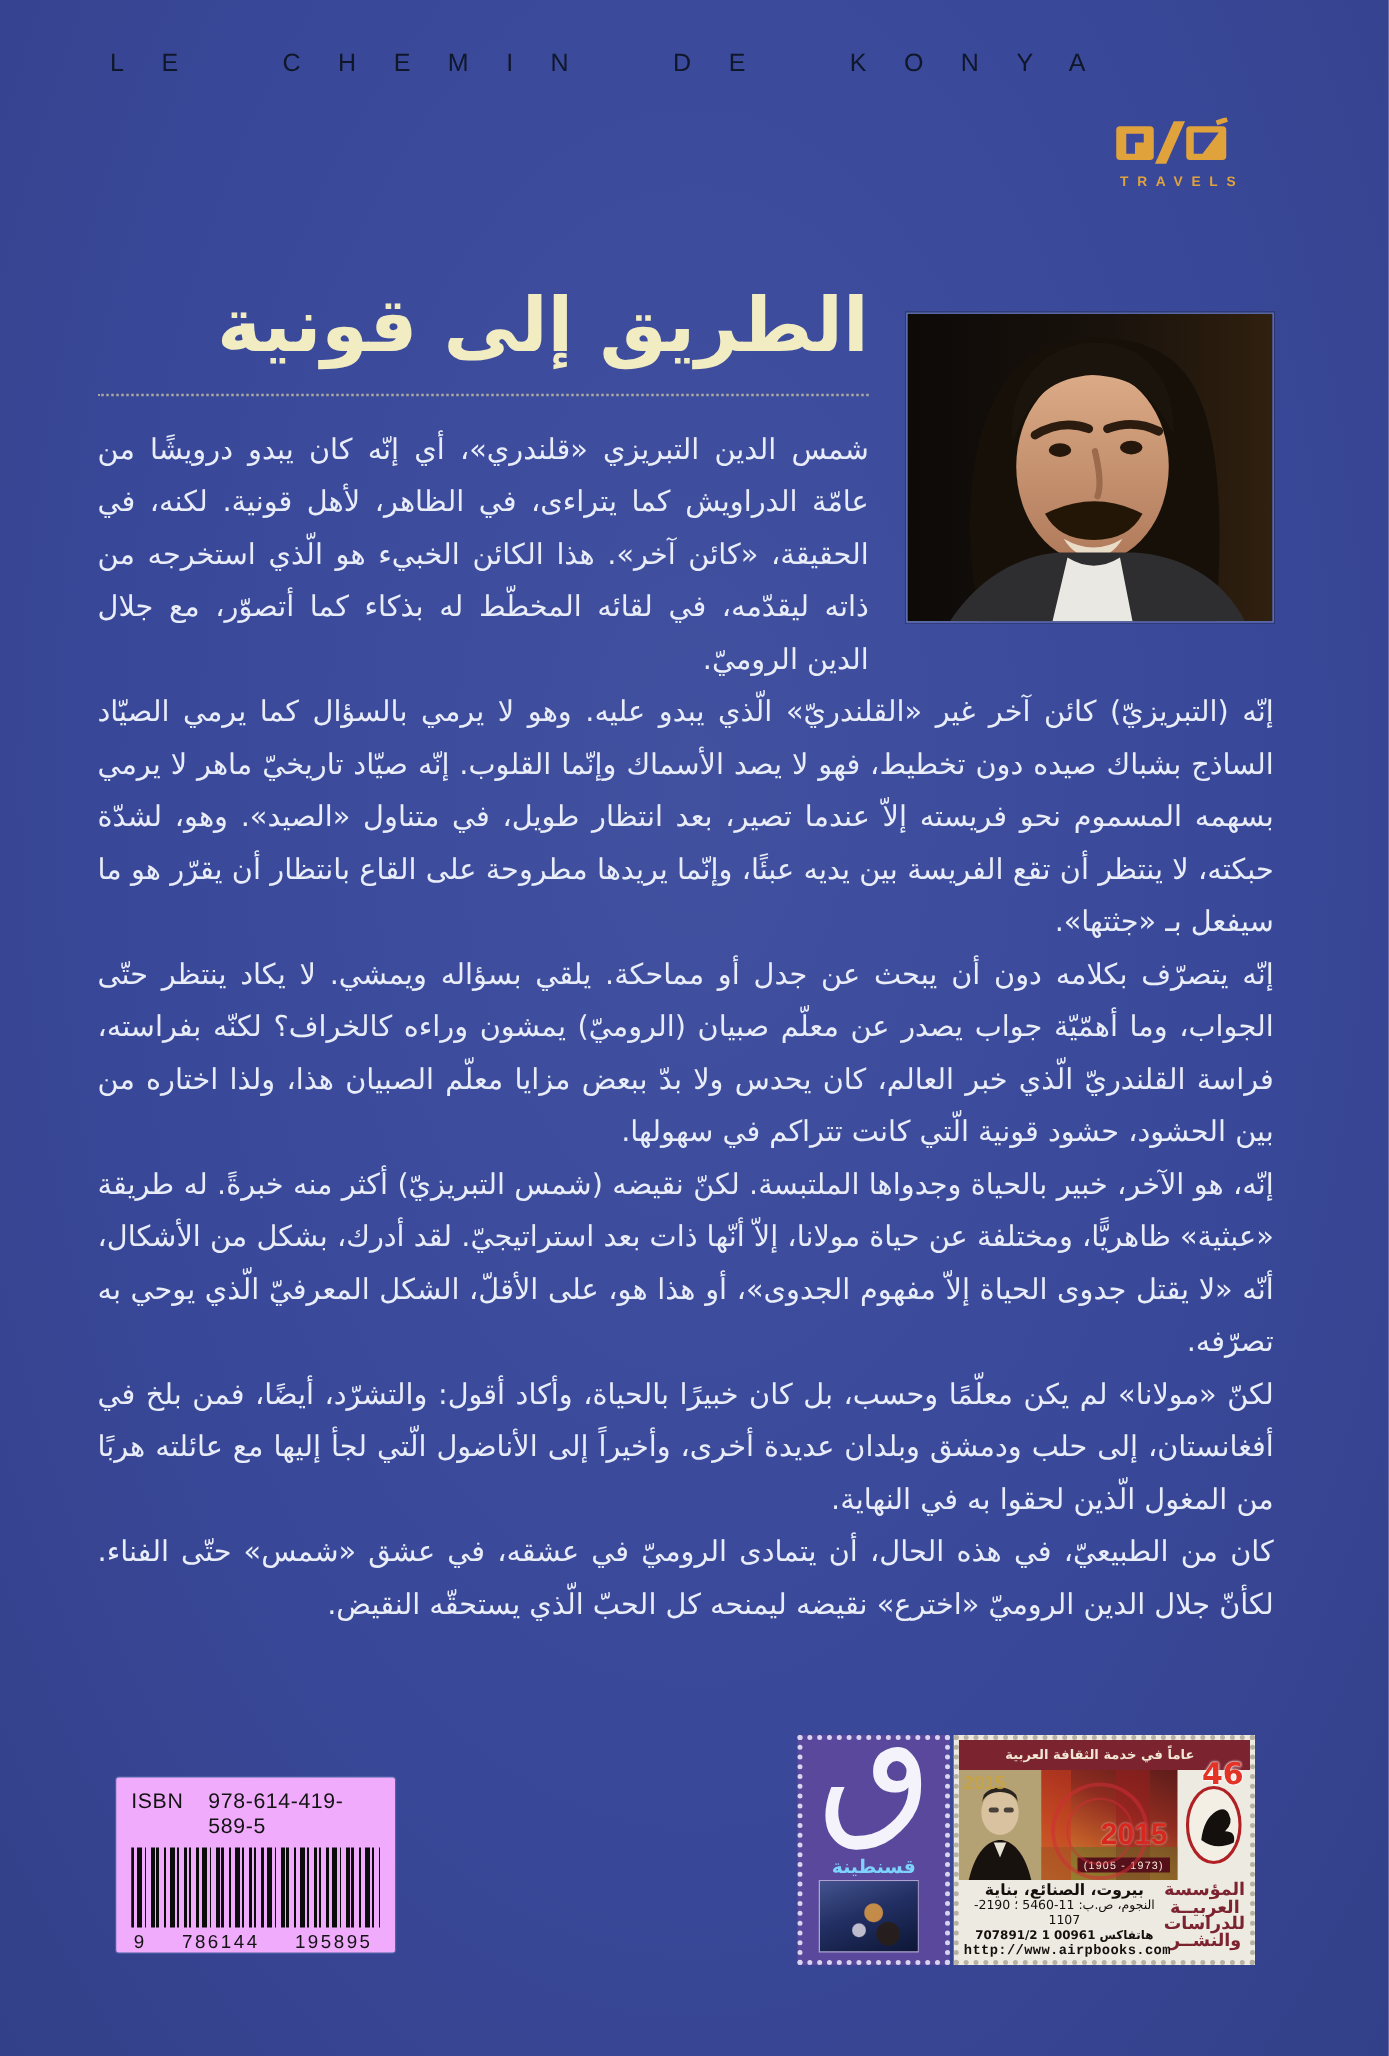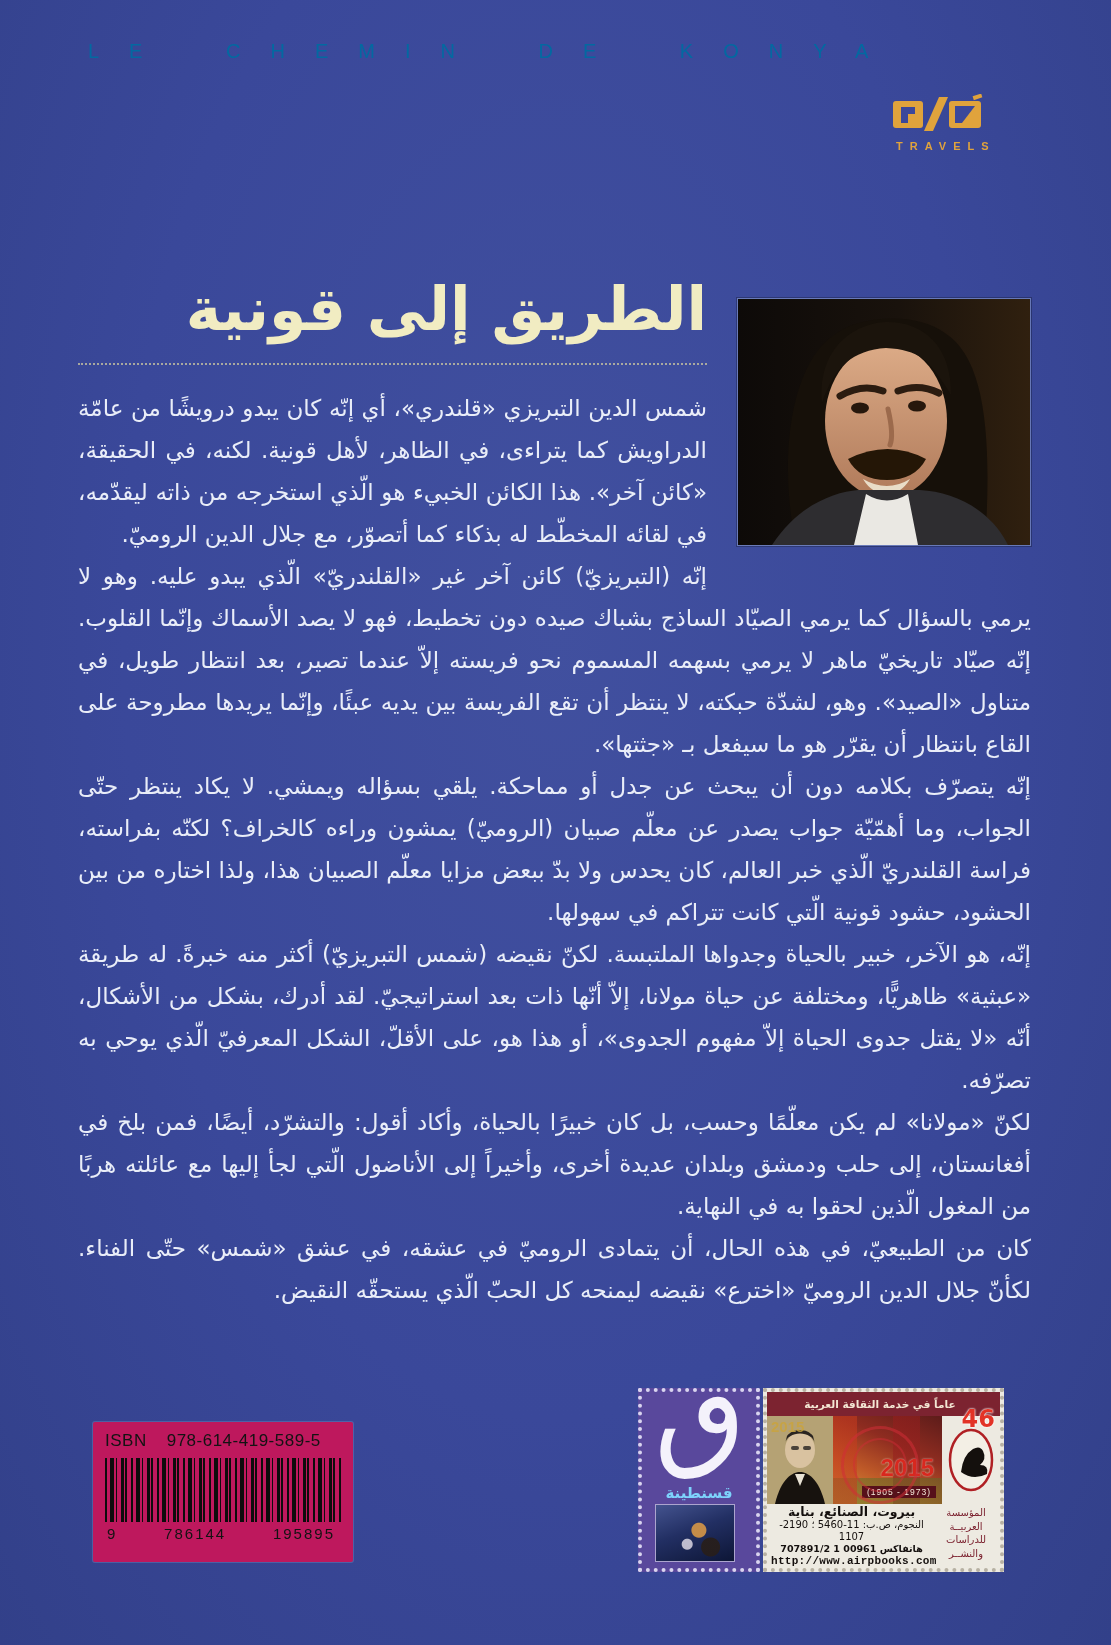--- a/index.html
+++ b/index.html
@@ -4,50 +4,50 @@
 <style>
   html,body{margin:0;padding:0;}
   body{
     width:1111px;height:1645px;position:relative;overflow:hidden;
     background:radial-gradient(ellipse at 50% 38%, #41509f 0%, #3a489a 55%, #324089 100%);
     font-family:"DejaVu Sans", sans-serif;
   }
   
   .series-title{
     position:absolute;top:40px;left:88px;
-    color:#0369a1;font-family:"Liberation Sans", sans-serif;
+    color:#0f172a;font-family:"Liberation Sans", sans-serif;
     font-size:20px;font-weight:400;letter-spacing:30px;word-spacing:18px;white-space:nowrap;
   }
   .brand{position:absolute;top:94px;right:118px;width:104px;text-align:left;}
   .brand-mark{display:block;margin:0 auto;}
   .brand-label{
     display:block;margin-top:2px;color:#e0a33c;font-family:"Liberation Sans", sans-serif;
     font-size:11px;font-weight:700;letter-spacing:7px;text-indent:7px;
   }
   
-  .cover-main{position:absolute;top:224px;right:80px;left:78px;direction:rtl;margin-top:48px;}
+  .cover-main{position:absolute;top:224px;right:92px;left:78px;direction:rtl;}
   .author-photo{
     float:right;width:292px;height:246px;margin:26px 0 24px 30px;
     border:1px solid rgba(160,180,220,.45);box-shadow:0 0 0 1px rgba(0,0,0,.25);
   }
   .author-photo svg{display:block;width:100%;height:100%;}
   .book-title{
     overflow:hidden;
     margin:0 0 22px 0;padding:4px 0 20px 0;
     color:#f1ecc2;font-size:60px;line-height:1.12;font-weight:700;
     border-bottom:2px dotted rgba(205,200,160,.75);
   }
   .blurb p{
     margin:0;color:#e9edf8;font-size:23px;line-height:42px;
     text-align:justify;text-justify:inter-word;font-weight:400;
   }
   
   .isbn-box{
-    position:absolute;left:93px;top:1422px;width:260px;height:140px;
-    background:#be185d;border-radius:2px;padding:9px 12px;box-sizing:border-box;
+    position:absolute;left:93px;top:1422px;width:223px;height:140px;
+    background:#f0abfc;border-radius:2px;padding:9px 12px;box-sizing:border-box;
     font-family:"Liberation Sans", sans-serif;color:#131313;
     box-shadow:0 0 0 1px rgba(120,150,200,.35);
   }
   .isbn-line{display:flex;gap:20px;font-size:17px;letter-spacing:.5px;justify-content:flex-start;}
   .isbn-bars{
     margin-top:7px;height:64px;
     background:repeating-linear-gradient(90deg,
       #0c0c0c 0 2px, transparent 2px 5px,
       #0c0c0c 5px 9px, transparent 9px 11px,
       #0c0c0c 11px 12px, transparent 12px 16px,
@@ -109,22 +109,22 @@
     font-family:"Liberation Sans", sans-serif;text-shadow:0 0 2px rgba(255,255,255,.7);
   }
   .mosaic .lifespan{
     position:absolute;right:6px;bottom:6px;background:#56101a;color:#f5eadb;
     font-size:8.5px;padding:1px 5px;letter-spacing:1px;
     font-family:"Liberation Sans", sans-serif;
   }
   .oval-logo{width:58px;flex:none;display:flex;align-items:center;justify-content:center;}
   .stamp-bottom{position:relative;height:60px;}
   .org-col{
-    position:absolute;top:2px;right:4px;width:60px;direction:rtl;text-align:center;
-    color:#7c2330;font-size:10px;line-height:13.5px;font-weight:400;
+    position:absolute;top:2px;right:4px;width:60px;direction:rtl;text-align:left;
+    color:#7c2330;font-size:14px;line-height:13.5px;font-weight:700;
   }
   .address{
     position:absolute;top:1px;right:68px;left:4px;direction:rtl;text-align:center;
     color:#15100e;
   }
   .address .a1{font-size:12.5px;font-weight:700;line-height:14px;}
   .address .a2{font-size:10px;line-height:12px;}
   .address .a3{font-size:9.5px;line-height:12px;font-weight:700;}
   .address .url{direction:ltr;font-family:Liberation Mono, monospace;
     font-size:11px;font-weight:700;line-height:13px;letter-spacing:.3px;}

